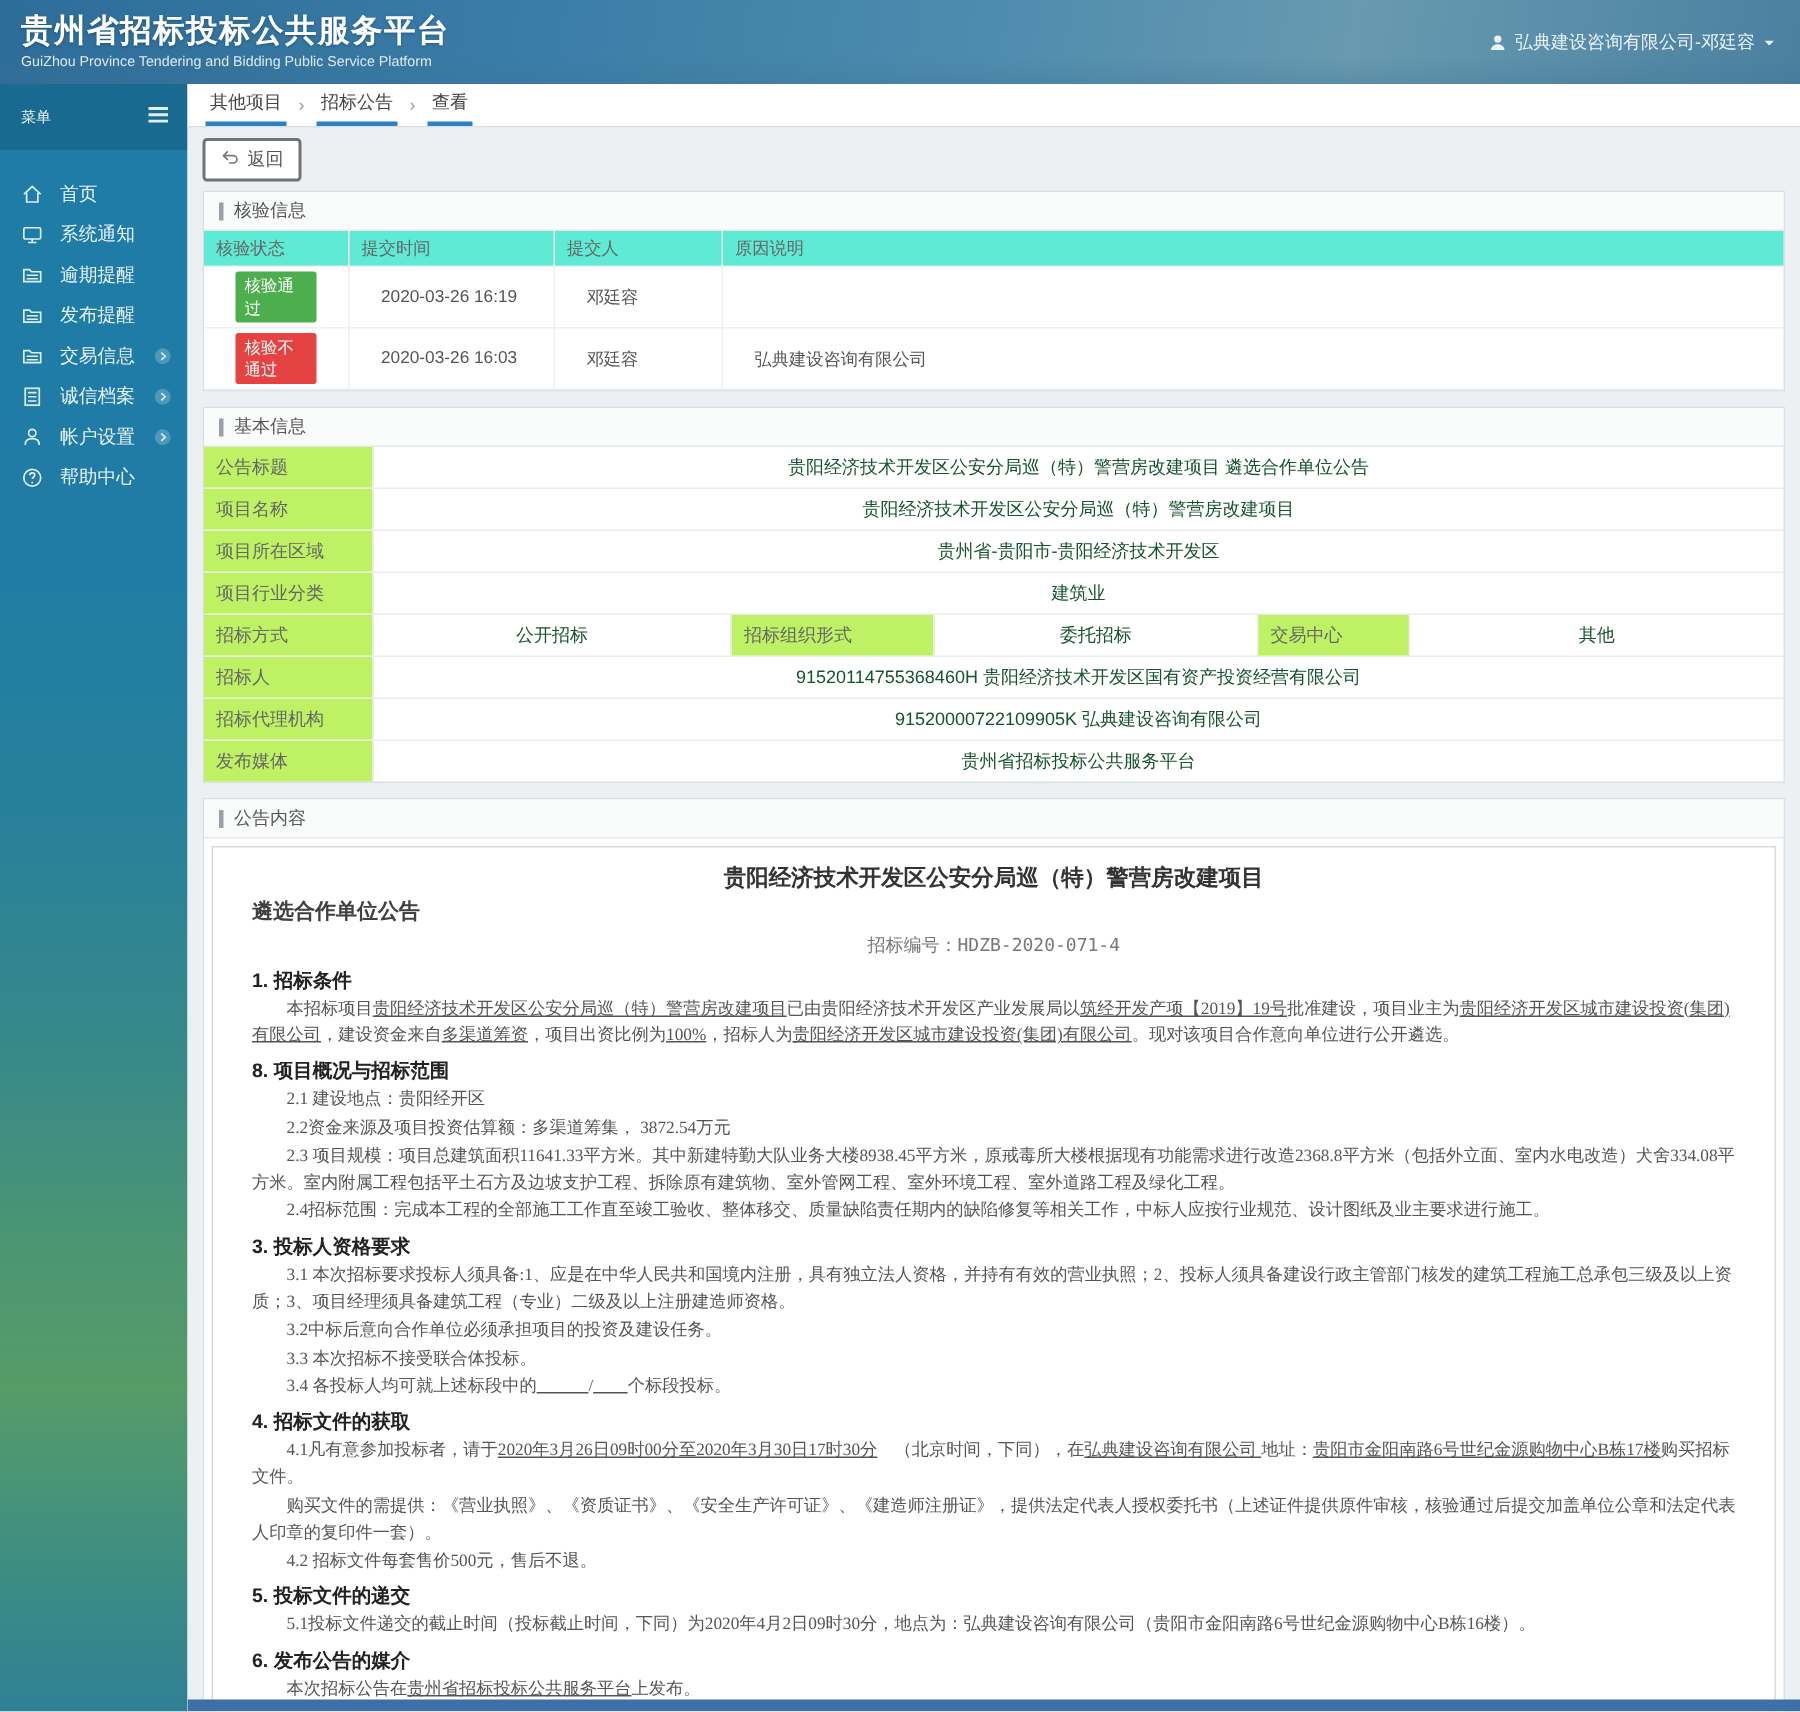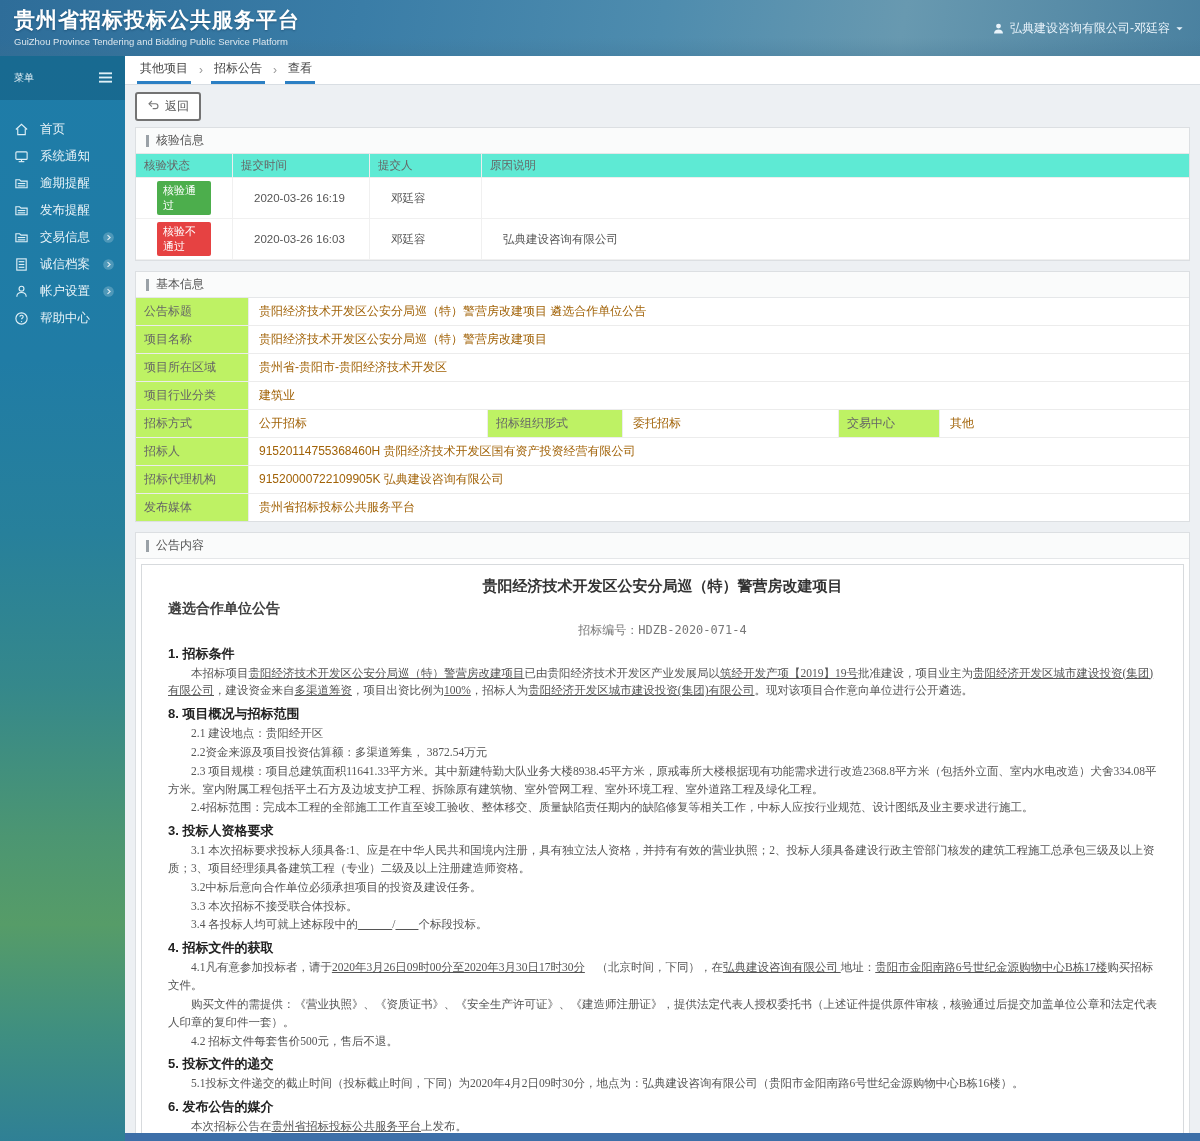--- a/index.html
+++ b/index.html
@@ -51,21 +51,21 @@
   table.vtab th:first-child,table.vtab td:first-child{border-left:none;}
   table.vtab th:last-child,table.vtab td:last-child{border-right:none;}
   .badge{display:inline-block;color:#fff;font-size:11px;padding:2px 6px;border-radius:2px;}
   
   .bi-row{display:flex;border-bottom:1px solid #ececec;font-size:12px;}
   .bi-row:last-child{border-bottom:none;}
   .bi-pair{display:flex;flex:1;min-width:0;}
   .bi-label{background:#bef264;color:#666;padding:5px 8px;flex:0 0 96px;
     border-right:1px solid #ececec;}
   .bi-pair+.bi-pair .bi-label{border-left:1px solid #ececec;}
-  .bi-value{color:#a16207;padding:5px 10px;flex:1;white-space:nowrap;overflow:hidden;}
+  .bi-value{color:#14532d;padding:5px 10px;flex:1;white-space:nowrap;overflow:hidden;text-align:center;}
   
   .doc-wrap{padding:5px;}
   .doc{border:1px solid #d7dadd;padding:10px 26px 8px;font-family:"Liberation Serif","DejaVu Serif",serif;
     color:#555;}
   .doc-title{text-align:center;font-size:15px;font-weight:bold;color:#333;line-height:1.5;}
   .doc-subtitle{text-align:left;font-size:14px;font-weight:bold;color:#404040;line-height:1.5;}
   .doc-ref{text-align:center;font-size:12px;color:#777;font-family:"DejaVu Sans Mono",monospace;
     margin:3px 0 6px;}
   .doc-h{font-weight:bold;color:#222;font-size:13px;margin:5px 0 2px;font-family:"Liberation Sans",sans-serif;}
   .doc-p{font-size:11.5px;line-height:1.55;margin:1px 0;text-indent:2em;}

